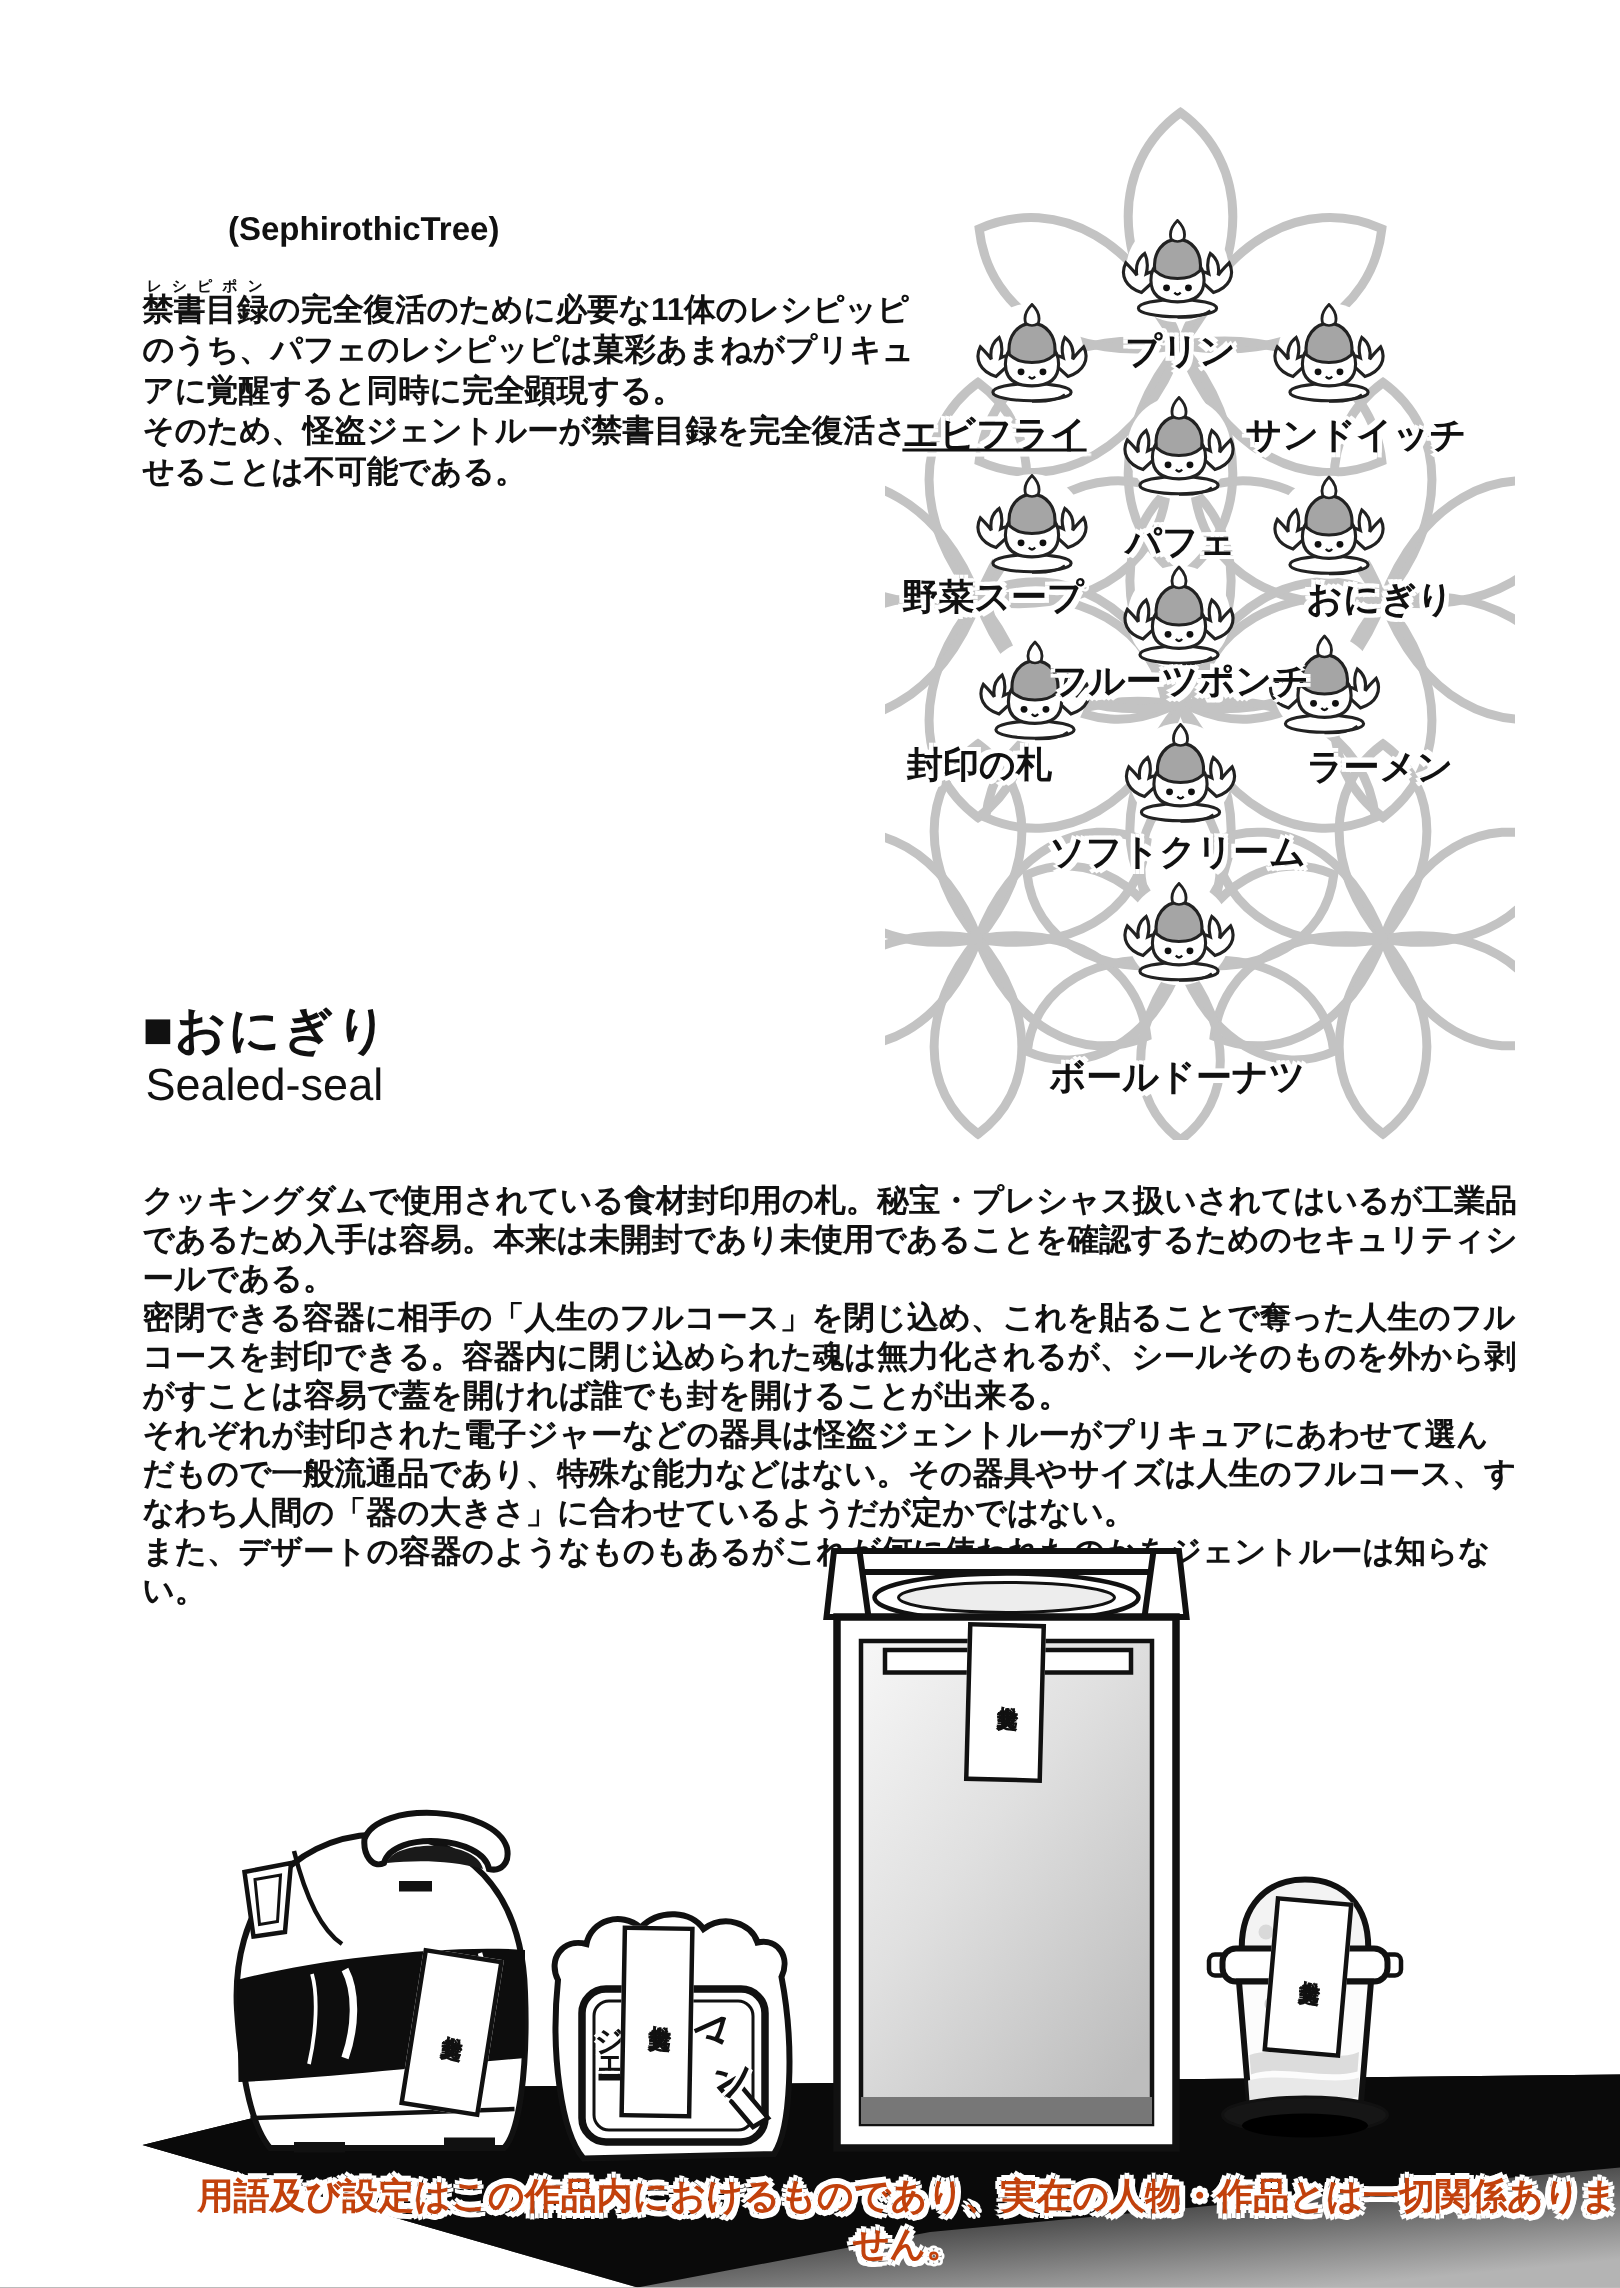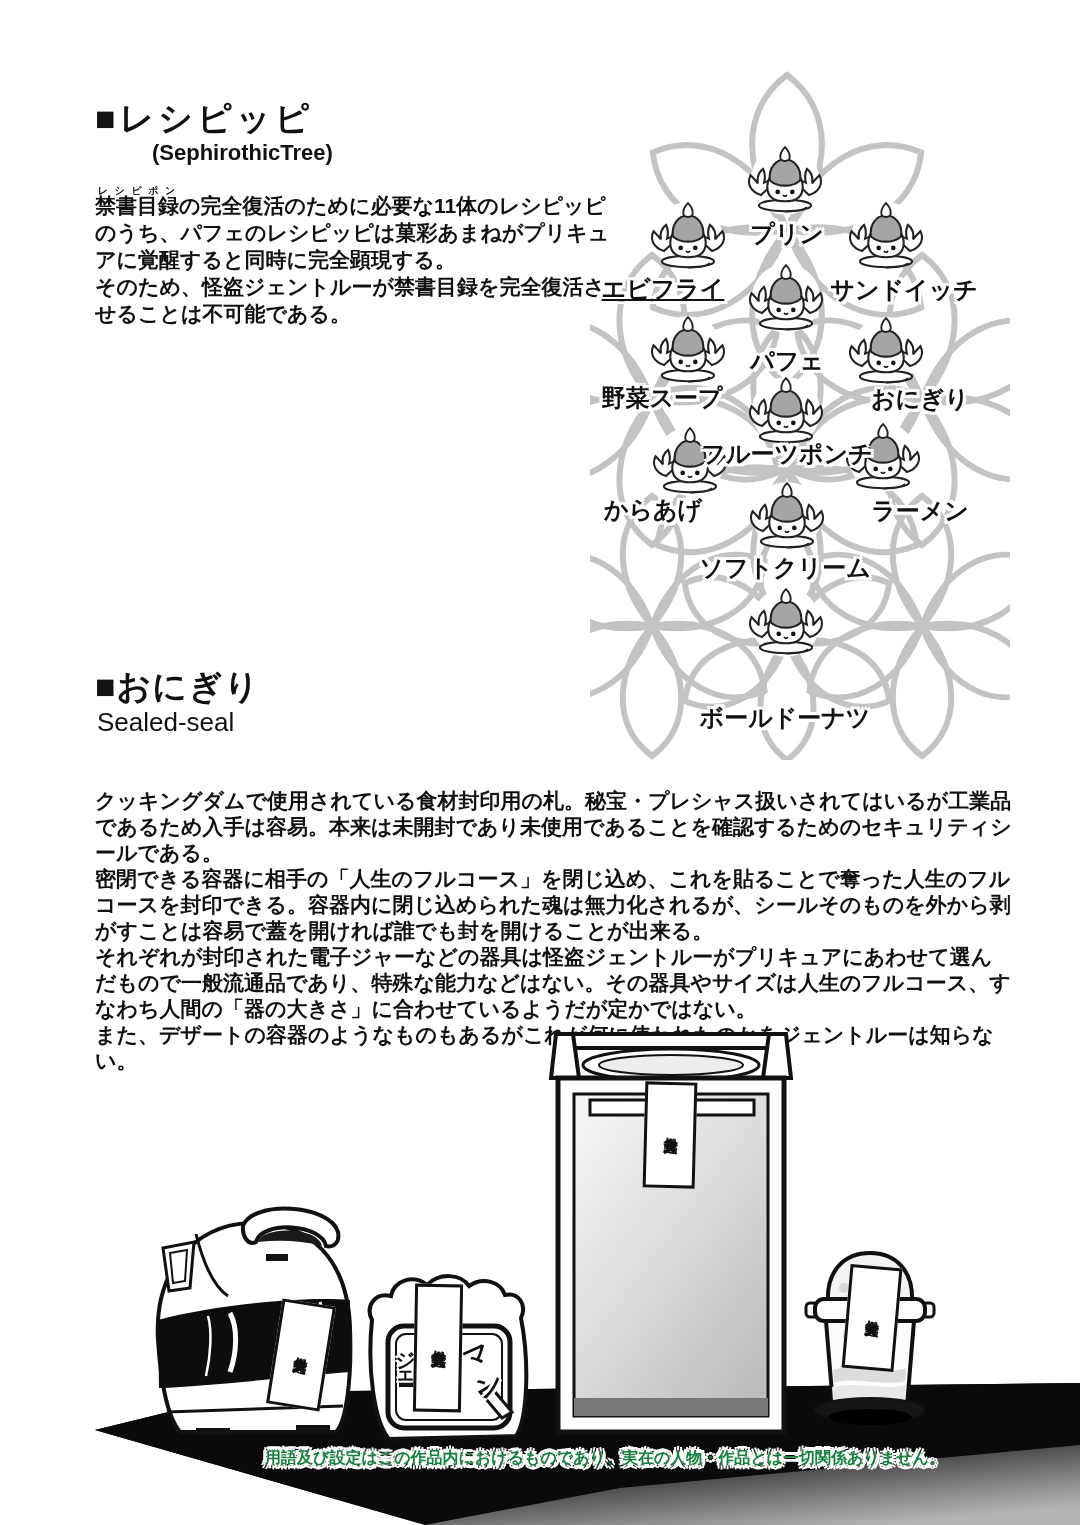--- a/index.html
+++ b/index.html
@@ -10,35 +10,34 @@
   .hsub{font-size:22px;font-weight:600;}
   .para{font-weight:700;font-size:21px;}
   .p1{left:95px;top:186px;width:520px;line-height:27px;}
   .p2{left:95px;top:788px;width:918px;line-height:26px;}
   .pre{white-space:pre-line;}
   ruby rt{font-size:10px;font-weight:700;letter-spacing:1px;}
   .tree{left:590px;top:70px;width:420px;height:690px;}
   .tree svg{position:absolute;left:0;top:0;}
   .tree-label{position:absolute;transform:translateX(-50%);font-size:24px;font-weight:700;white-space:nowrap;
     text-shadow:-3px -3px 0 #fff,3px -3px 0 #fff,-3px 3px 0 #fff,3px 3px 0 #fff,0 -3px 0 #fff,0 3px 0 #fff,-3px 0 0 #fff,3px 0 0 #fff;}
-  .sub-en{font-size:26px;font-weight:500;}
+  .sub-en{font-size:30px;font-weight:500;}
   .seal-tag{position:absolute;background:#fff;border:3px solid #111;display:flex;align-items:center;justify-content:center;
     writing-mode:vertical-rl;text-orientation:upright;font-family:"Liberation Serif",serif;font-weight:700;
     font-size:14px;line-height:1.05;letter-spacing:0;box-sizing:border-box;}
   .bag-letter{position:absolute;writing-mode:vertical-rl;text-orientation:upright;font-weight:700;font-size:20px;
     line-height:1;text-shadow:-2px -2px 0 #fff,2px -2px 0 #fff,-2px 2px 0 #fff,2px 2px 0 #fff;}
-  .footer{position:absolute;left:130px;top:1448px;width:950px;text-align:center;font-size:16px;font-weight:700;color:#15803d;
+  .footer{position:absolute;left:130px;top:1448px;width:950px;text-align:center;font-size:24px;font-weight:700;color:#c2410c;
     text-shadow:-3px -3px 0 #fff,3px -3px 0 #fff,-3px 3px 0 #fff,3px 3px 0 #fff,0 -4px 0 #fff,0 4px 0 #fff,-4px 0 0 #fff,4px 0 0 #fff;}
 </style>
 </head>
 <body>
 
 <div class="page">
 
-  <div class="abs h1" style="left:95px;top:96px;">■レシピッピ</div>
   <div class="abs hsub" style="left:152px;top:140px;">(SephirothicTree)</div>
 
   <div class="abs para p1">
     <ruby><span>禁書目録</span><rt>レシピポン</rt></ruby><span class="pre">の完全復活のために必要な11体のレシピッピのうち、パフェのレシピッピは菓彩あまねがプリキュアに覚醒すると同時に完全顕現する。
 そのため、怪盗ジェントルーが禁書目録を完全復活させることは不可能である。</span>
   </div>
 
   <div class="abs tree">
     <svg width="420" height="690" viewBox="0 0 420 690">
       <defs>
@@ -134,21 +133,21 @@
       </g>
     </svg>
 
     <div class="tree-label" style="left:197px;top:148px;text-align:center;">プリン</div>
     <div class="tree-label" style="left:73px;top:203px;text-decoration:underline;">エビフライ</div>
     <div class="tree-label" style="left:314px;top:204px;">サンドイッチ</div>
     <div class="tree-label" style="left:197px;top:275px;text-align:center;">パフェ</div>
     <div class="tree-label" style="left:72px;top:312px;">野菜スープ</div>
     <div class="tree-label" style="left:330px;top:313px;">おにぎり</div>
     <div class="tree-label" style="left:197px;top:368px;">フルーツポンチ</div>
-    <div class="tree-label" style="left:63px;top:424px;">からあげ</div>
+    <div class="tree-label" style="left:63px;top:424px;">封印の札</div>
     <div class="tree-label" style="left:330px;top:425px;">ラーメン</div>
     <div class="tree-label" style="left:195px;top:482px;">ソフトクリーム</div>
     <div class="tree-label" style="left:195px;top:592px;margin-top:40px;">ボールドーナツ</div>
   </div>
 
   <div class="abs h1" style="left:95px;top:664px;letter-spacing:1px;">■おにぎり</div>
   <div class="abs sub-en" style="left:97px;top:707px;">Sealed-seal</div>
 
   <div class="abs para p2 pre">クッキングダムで使用されている食材封印用の札。秘宝・プレシャス扱いされてはいるが工業品であるため入手は容易。本来は未開封であり未使用であることを確認するためのセキュリティシールである。
 密閉できる容器に相手の「人生のフルコース」を閉じ込め、これを貼ることで奪った人生のフルコースを封印できる。容器内に閉じ込められた魂は無力化されるが、シールそのものを外から剥がすことは容易で蓋を開ければ誰でも封を開けることが出来る。

